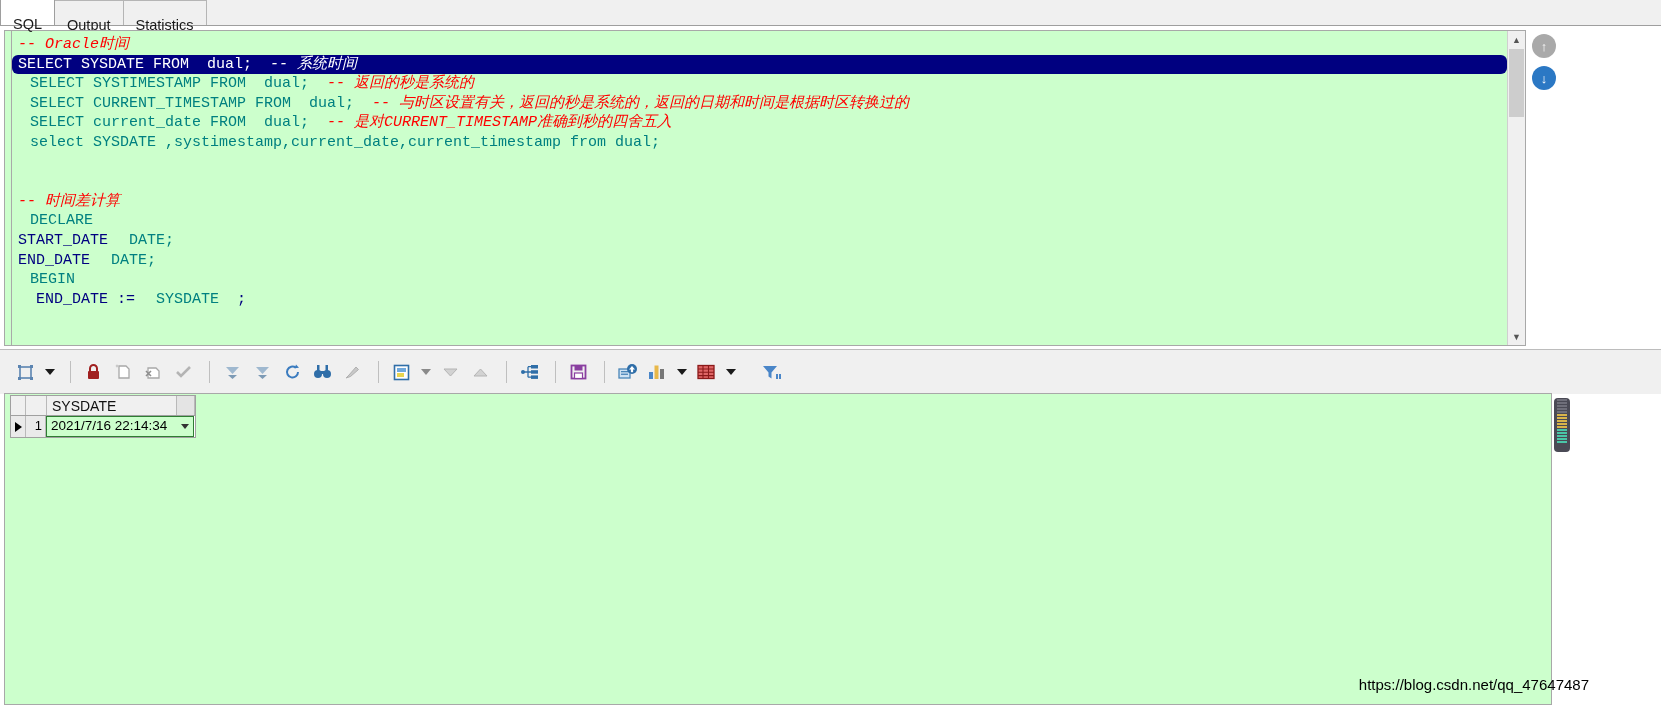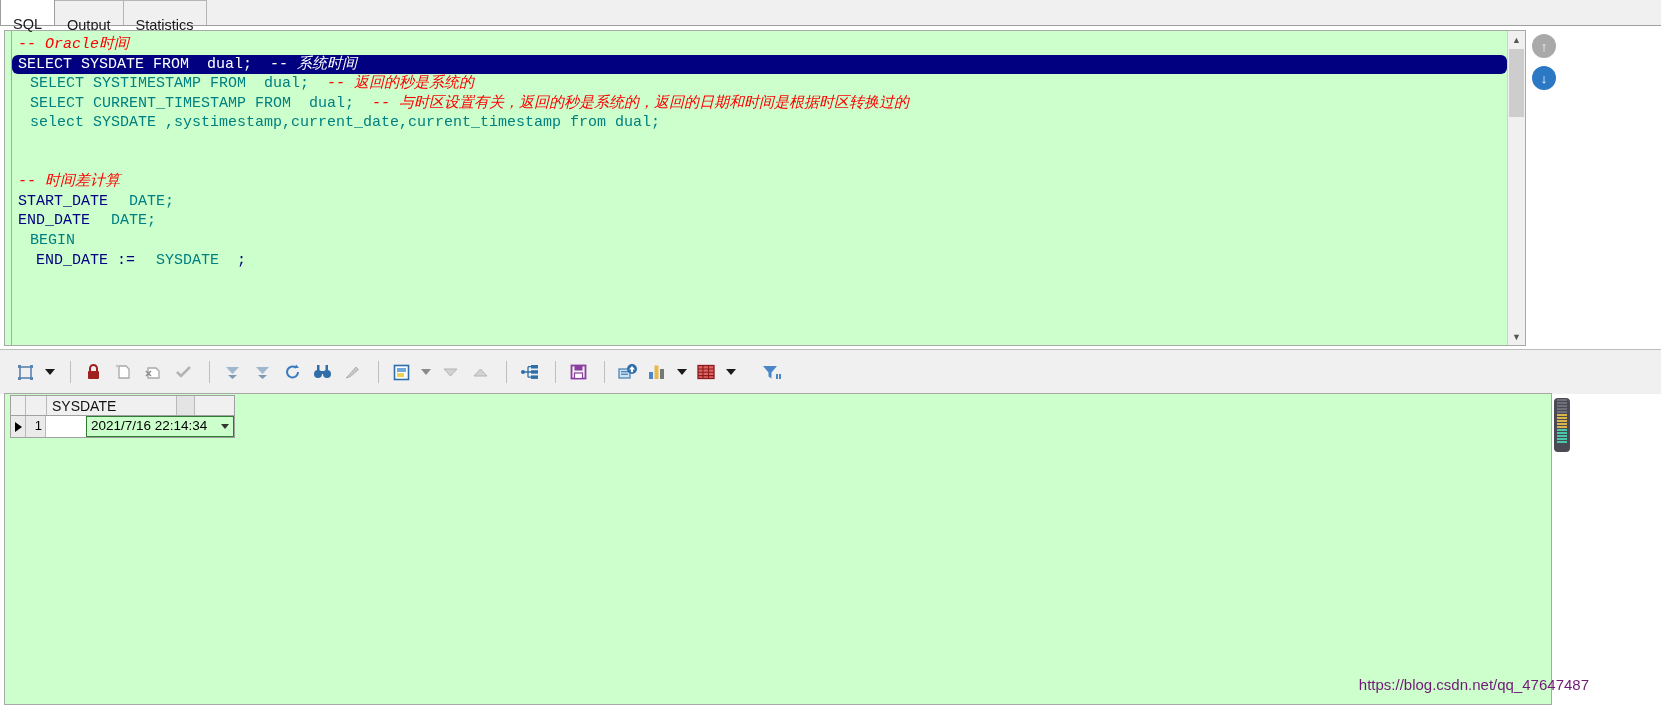--- a/index.html
+++ b/index.html
@@ -257,21 +257,20 @@
   .gr-cell {
     width: 148px;
     background: #ccffcc;
     border: 1px solid #2e7d32;
     box-sizing: border-box;
     font-size: 13.5px;
     color: #000;
     line-height: 18px;
     padding-left: 4px;
     position: relative;
-    margin-left: 40px;
   }
   .gr-cell .cellcaret {
     position: absolute;
     right: 4px; top: 7px;
     width: 0; height: 0;
     border-left: 4px solid transparent;
     border-right: 4px solid transparent;
     border-top: 5px solid #333;
   }
 
@@ -305,21 +304,21 @@
     background: #6f6f7a;
   }
   .bottom-scroll .seg.y { background: #d8b44a; }
   .bottom-scroll .seg.g { background: #4ac6a8; }
 
   .watermark {
     position: absolute;
     right: 72px;
     bottom: 16px;
     font-size: 15px;
-    color: #701a75;
+    color: #000000;
     font-family: "Liberation Sans", sans-serif;
     white-space: nowrap;
     z-index: 5;
   }
 </style>
 </head>
 <body>
 
 <div class="tabstrip">
   <div class="tab active">SQL</div>
@@ -327,24 +326,26 @@
   <div class="tab">Statistics</div>
 </div>
 
 <div class="editor-wrap">
   <div class="gutter"></div>
   <div class="code" id="code-area">
       <div class="line"><span class="cmt">-- Oracle时间</span></div>
       <div class="line sel"><span class="kw-dark">SELECT SYSDATE FROM  dual;</span><span class="plain">  </span><span class="cmt">-- 系统时间</span></div>
       <div class="line"><span class="kw">SELECT SYSTIMESTAMP FROM  dual;</span><span class="plain">  </span><span class="cmt">-- 返回的秒是系统的</span></div>
       <div class="line"><span class="kw">SELECT CURRENT_TIMESTAMP FROM  dual;</span><span class="plain">  </span><span class="cmt">-- 与时区设置有关，返回的秒是系统的，返回的日期和时间是根据时区转换过的</span></div>
+      <div class="line"><span class="kw">SELECT current_date FROM  dual;</span><span class="plain">  </span><span class="cmt">-- 是对CURRENT_TIMESTAMP准确到秒的四舍五入</span></div>
       <div class="line"><span class="kw">select SYSDATE ,systimestamp,current_date,current_timestamp from dual;</span></div>
       <div class="line"><span class="plain"></span></div>
       <div class="line"><span class="plain"></span></div>
       <div class="line"><span class="cmt">-- 时间差计算</span></div>
+      <div class="line"><span class="kw">DECLARE</span></div>
       <div class="line"><span class="kw-dark">START_DATE </span><span class="kw">DATE;</span></div>
       <div class="line"><span class="kw-dark">END_DATE </span><span class="kw">DATE;</span></div>
       <div class="line"><span class="kw">BEGIN</span></div>
       <div class="line"><span class="kw-dark">  END_DATE := </span><span class="kw">SYSDATE</span><span class="kw-dark">  ;</span></div>
     </div>
   <div class="vscroll">
     <div class="arrow up">▲</div>
     <div class="thumb"></div>
     <div class="arrow down">▼</div>
   </div>

